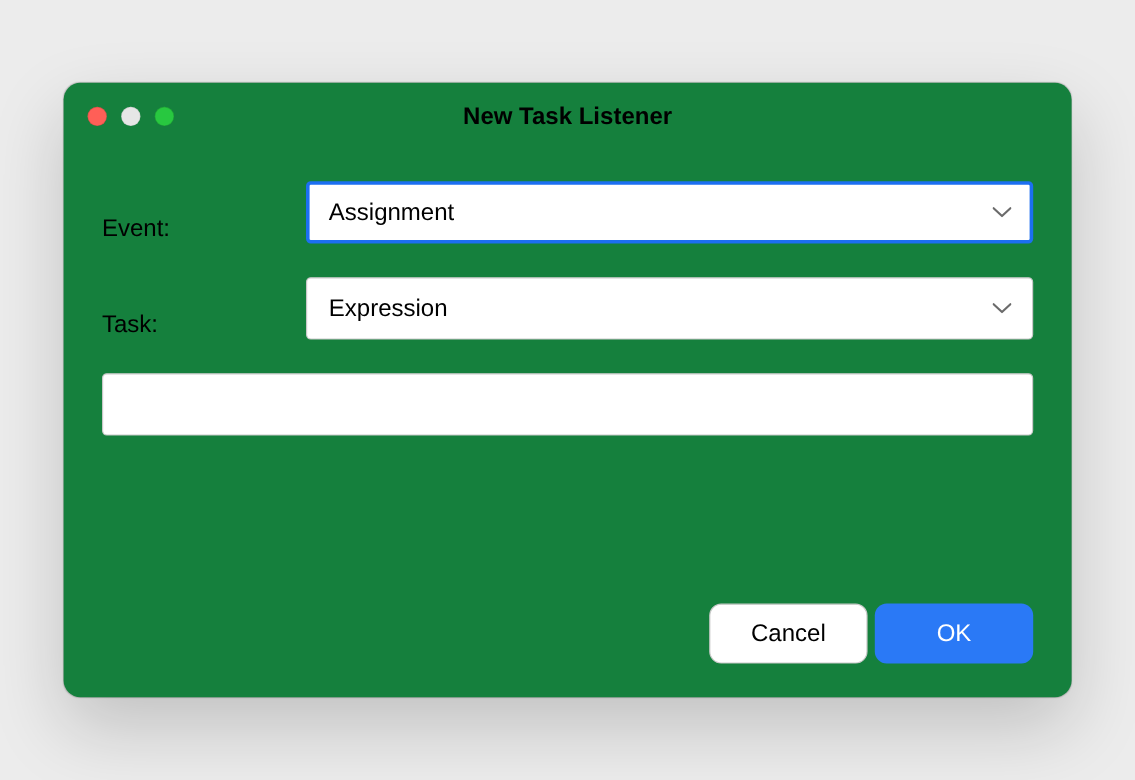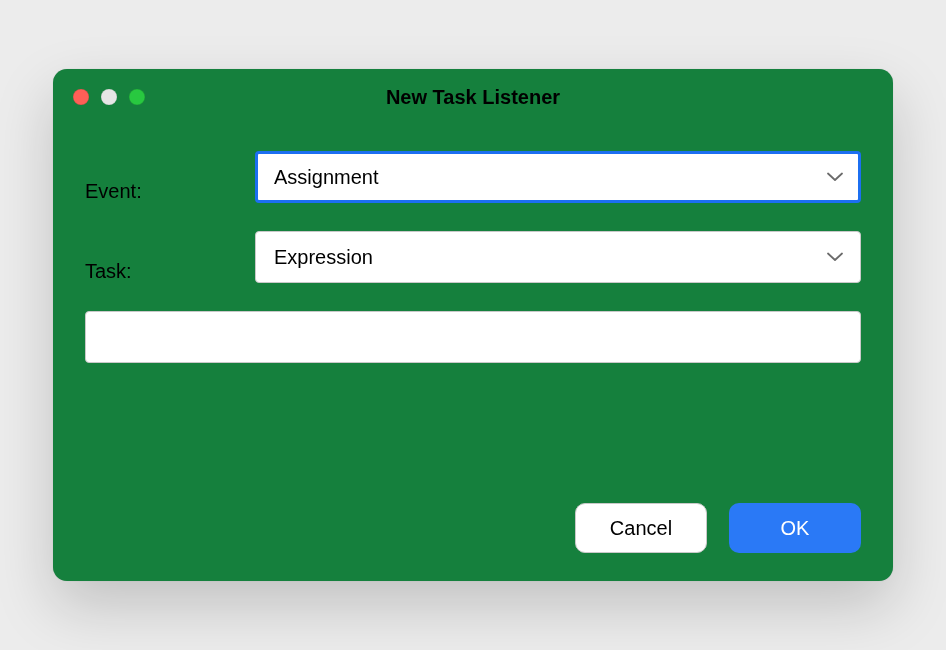--- a/index.html
+++ b/index.html
@@ -98,21 +98,21 @@
     .chevron svg {
       display: block;
     }
     .textinput {
       padding-right: 18px;
       cursor: text;
     }
     .footer {
       display: flex;
       justify-content: flex-end;
-      gap: 22px;
+      gap: 6px;
       padding: 112px 32px 28px 32px;
     }
     .btn {
       min-width: 132px;
       height: 50px;
       border-radius: 10px;
       font-size: 20px;
       display: flex;
       align-items: center;
       justify-content: center;

